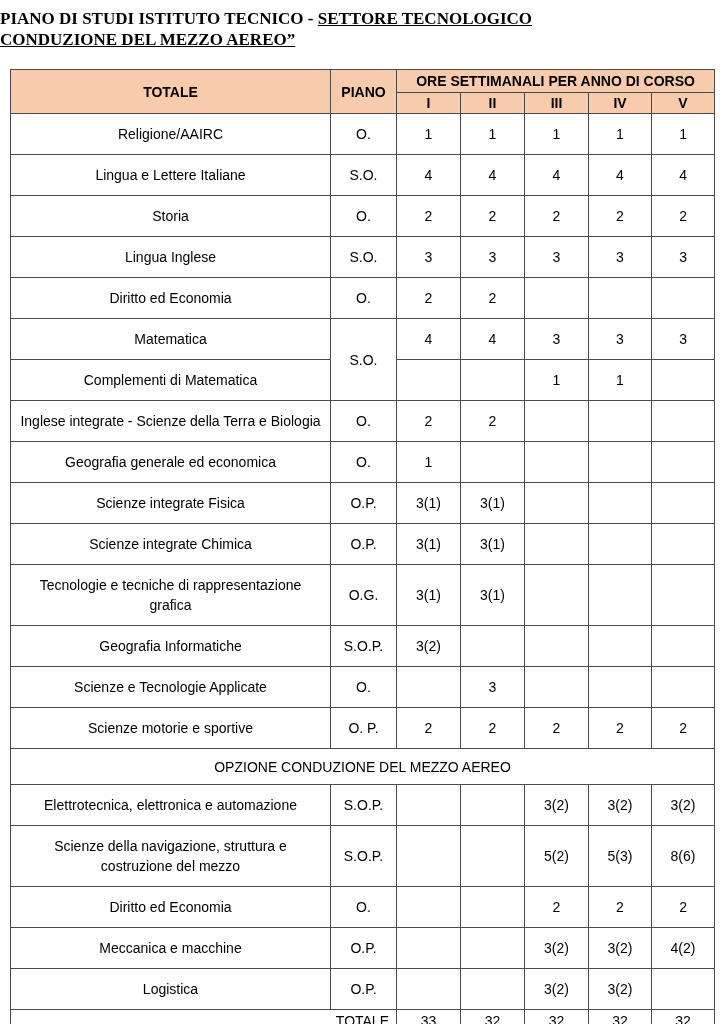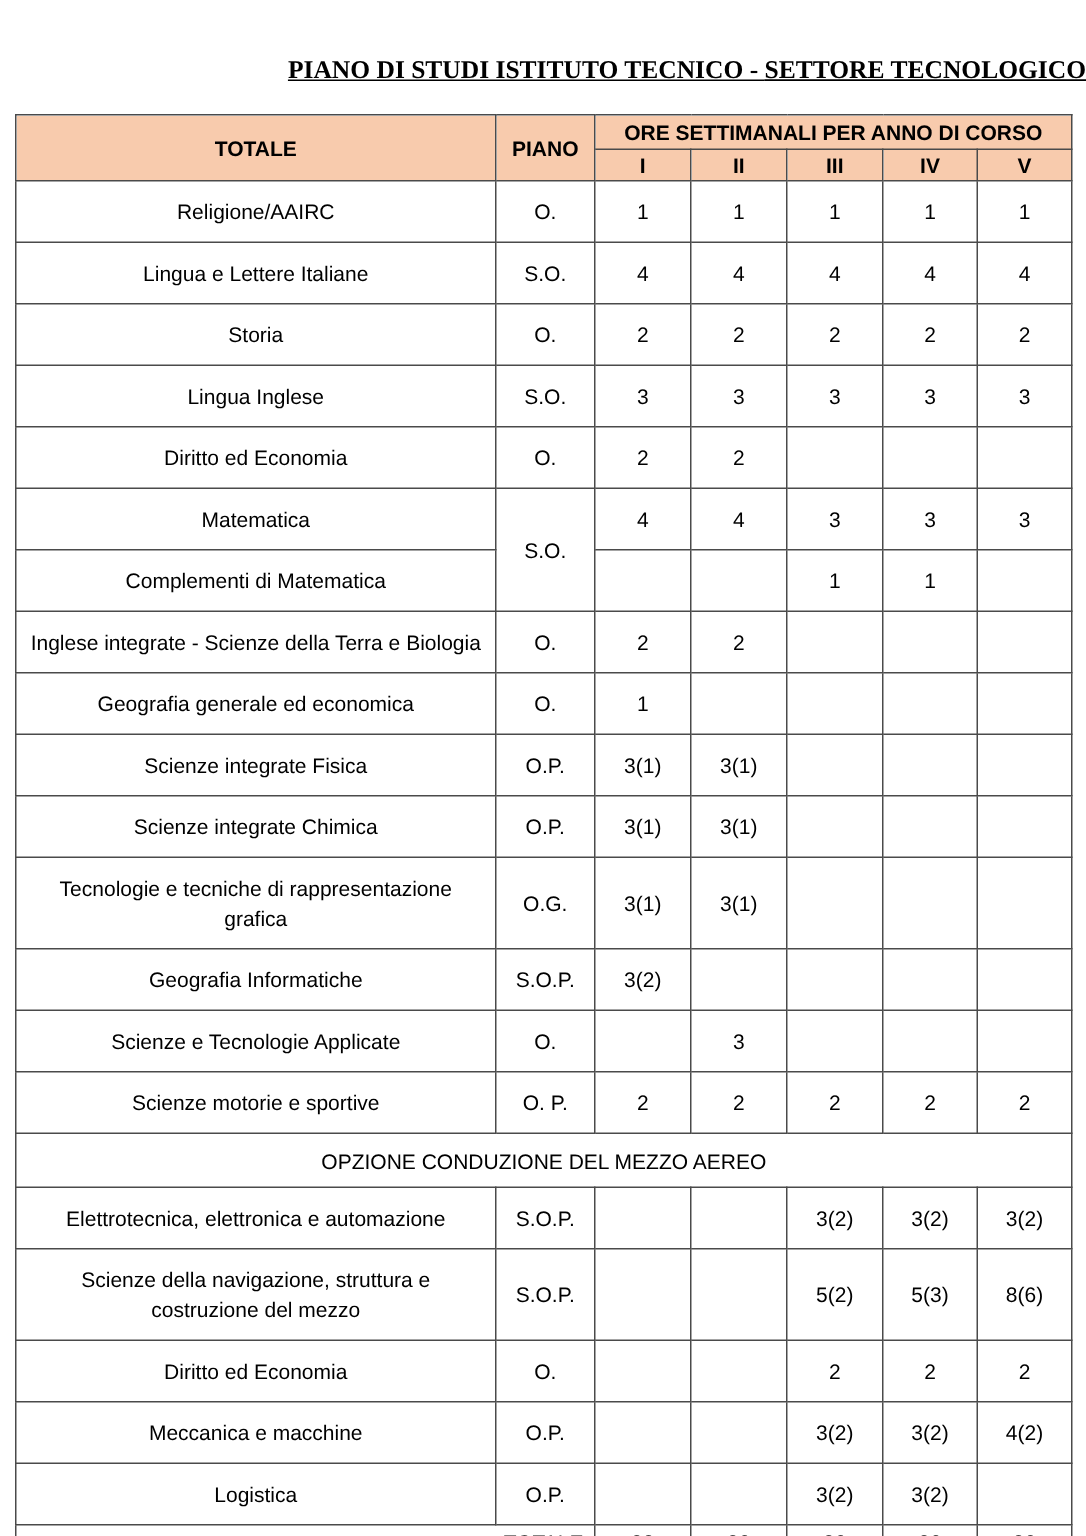--- a/index.html
+++ b/index.html
@@ -14,28 +14,27 @@
     background: #ffffff;
   }
   body {
     width: 724px;
     height: 1024px;
     font-family: "Liberation Sans", sans-serif;
     color: var(--text-color);
     overflow: hidden;
   }
   .title-block {
-    margin-top: 36px;
-    text-align: right;
+    margin-top: 8px;
+    text-align: left;
     font-family: "Liberation Serif", serif;
     font-weight: bold;
     font-size: 17px;
     line-height: 21px;
     color: #000;
-    text-decoration: underline;
   }
   .title-block .u { text-decoration: underline; }
   table.study-plan {
     border-collapse: collapse;
     table-layout: fixed;
     width: 704px;
     margin: 19px 0 0 10px;
   }
   .study-plan th, .study-plan td {
     border: 1px solid var(--border-color);
@@ -72,20 +71,21 @@
     line-height: 19px;
     color: #000;
     font-family: Liberation Serif, serif;
   }
 </style>
 </head>
 <body>
 
 <div class="title-block">
   <div><span>PIANO DI STUDI ISTITUTO TECNICO - </span><span class="u">SETTORE TECNOLOGICO</span></div>
+  <div class="u">CONDUZIONE DEL MEZZO AEREO”</div>
 </div>
 
 <table class="study-plan">
   <colgroup>
     <col style="width:320px">
     <col style="width:66px">
     <col style="width:64px">
     <col style="width:64px">
     <col style="width:64px">
     <col style="width:63px">

